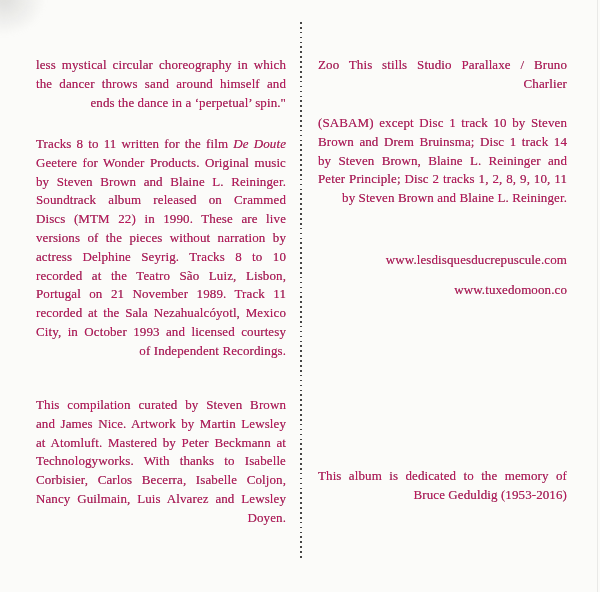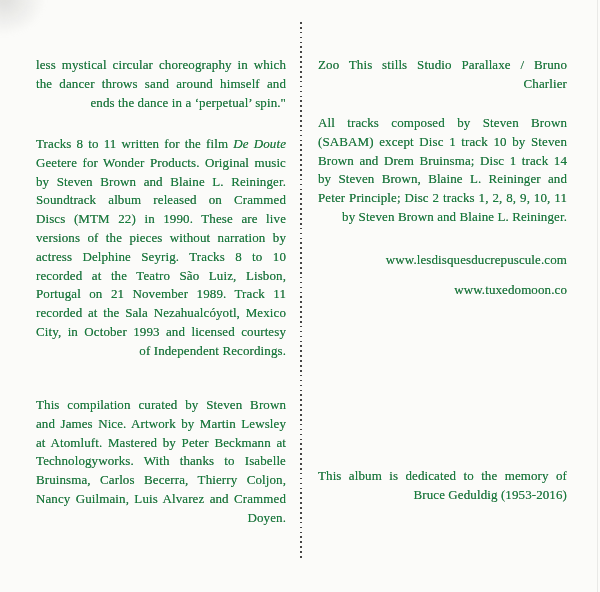--- a/index.html
+++ b/index.html
@@ -8,21 +8,21 @@
     width: 600px;
     height: 592px;
     overflow: hidden;
   }
   .page {
     position: relative;
     width: 600px;
     height: 592px;
     background: #fbfbf9;
     font-family: "Liberation Serif", "DejaVu Serif", serif;
-    color: #15803d;
+    color: #be185d;
   }
   .smudge {
     position: absolute;
     left: -14px;
     top: -16px;
     width: 60px;
     height: 52px;
     background: radial-gradient(ellipse at 30% 30%, rgba(190,190,188,0.45), rgba(190,190,188,0) 70%);
     filter: blur(2px);
   }
@@ -97,33 +97,32 @@
         <div class="line"><span>Portugal on 21 November 1989. Track 11</span></div>
         <div class="line"><span>recorded at the Sala Nezahualcóyotl, Mexico</span></div>
         <div class="line"><span>City, in October 1993 and licensed courtesy</span></div>
         <div class="line last"><span>of Independent Recordings.</span></div>
       </div>
     <div class="para" style="top:396px">
         <div class="line"><span>This compilation curated by Steven Brown</span></div>
         <div class="line"><span>and James Nice. Artwork by Martin Lewsley</span></div>
         <div class="line"><span>at Atomluft. Mastered by Peter Beckmann at</span></div>
         <div class="line"><span>Technologyworks. With thanks to Isabelle</span></div>
-        <div class="line"><span>Bruinsma, Carlos Becerra, Thierry Coljon,</span></div>
-        <div class="line"><span>Nancy Guilmain, Luis Alvarez and Crammed</span></div>
+        <div class="line"><span>Corbisier, Carlos Becerra, Isabelle Coljon,</span></div>
+        <div class="line"><span>Nancy Guilmain, Luis Alvarez and Lewsley</span></div>
         <div class="line last"><span>Doyen.</span></div>
       </div>
   </div>
 
   <div class="col right">
     <div class="para" style="top:56px">
         <div class="line"><span>Zoo This stills Studio Parallaxe / Bruno</span></div>
         <div class="line last"><span>Charlier</span></div>
       </div>
     <div class="para" style="top:114px">
-        <div class="line"><span>All tracks composed by Steven Brown</span></div>
         <div class="line"><span>(SABAM) except Disc 1 track 10 by Steven</span></div>
         <div class="line"><span>Brown and Drem Bruinsma; Disc 1 track 14</span></div>
         <div class="line"><span>by Steven Brown, Blaine L. Reininger and</span></div>
         <div class="line"><span>Peter Principle; Disc 2 tracks 1, 2, 8, 9, 10, 11</span></div>
         <div class="line last"><span>by Steven Brown and Blaine L. Reininger.</span></div>
       </div>
     <div class="para" style="top:251px">
         <div class="line last"><span>www.lesdisquesducrepuscule.com</span></div>
       </div>
     <div class="para" style="top:281px">

